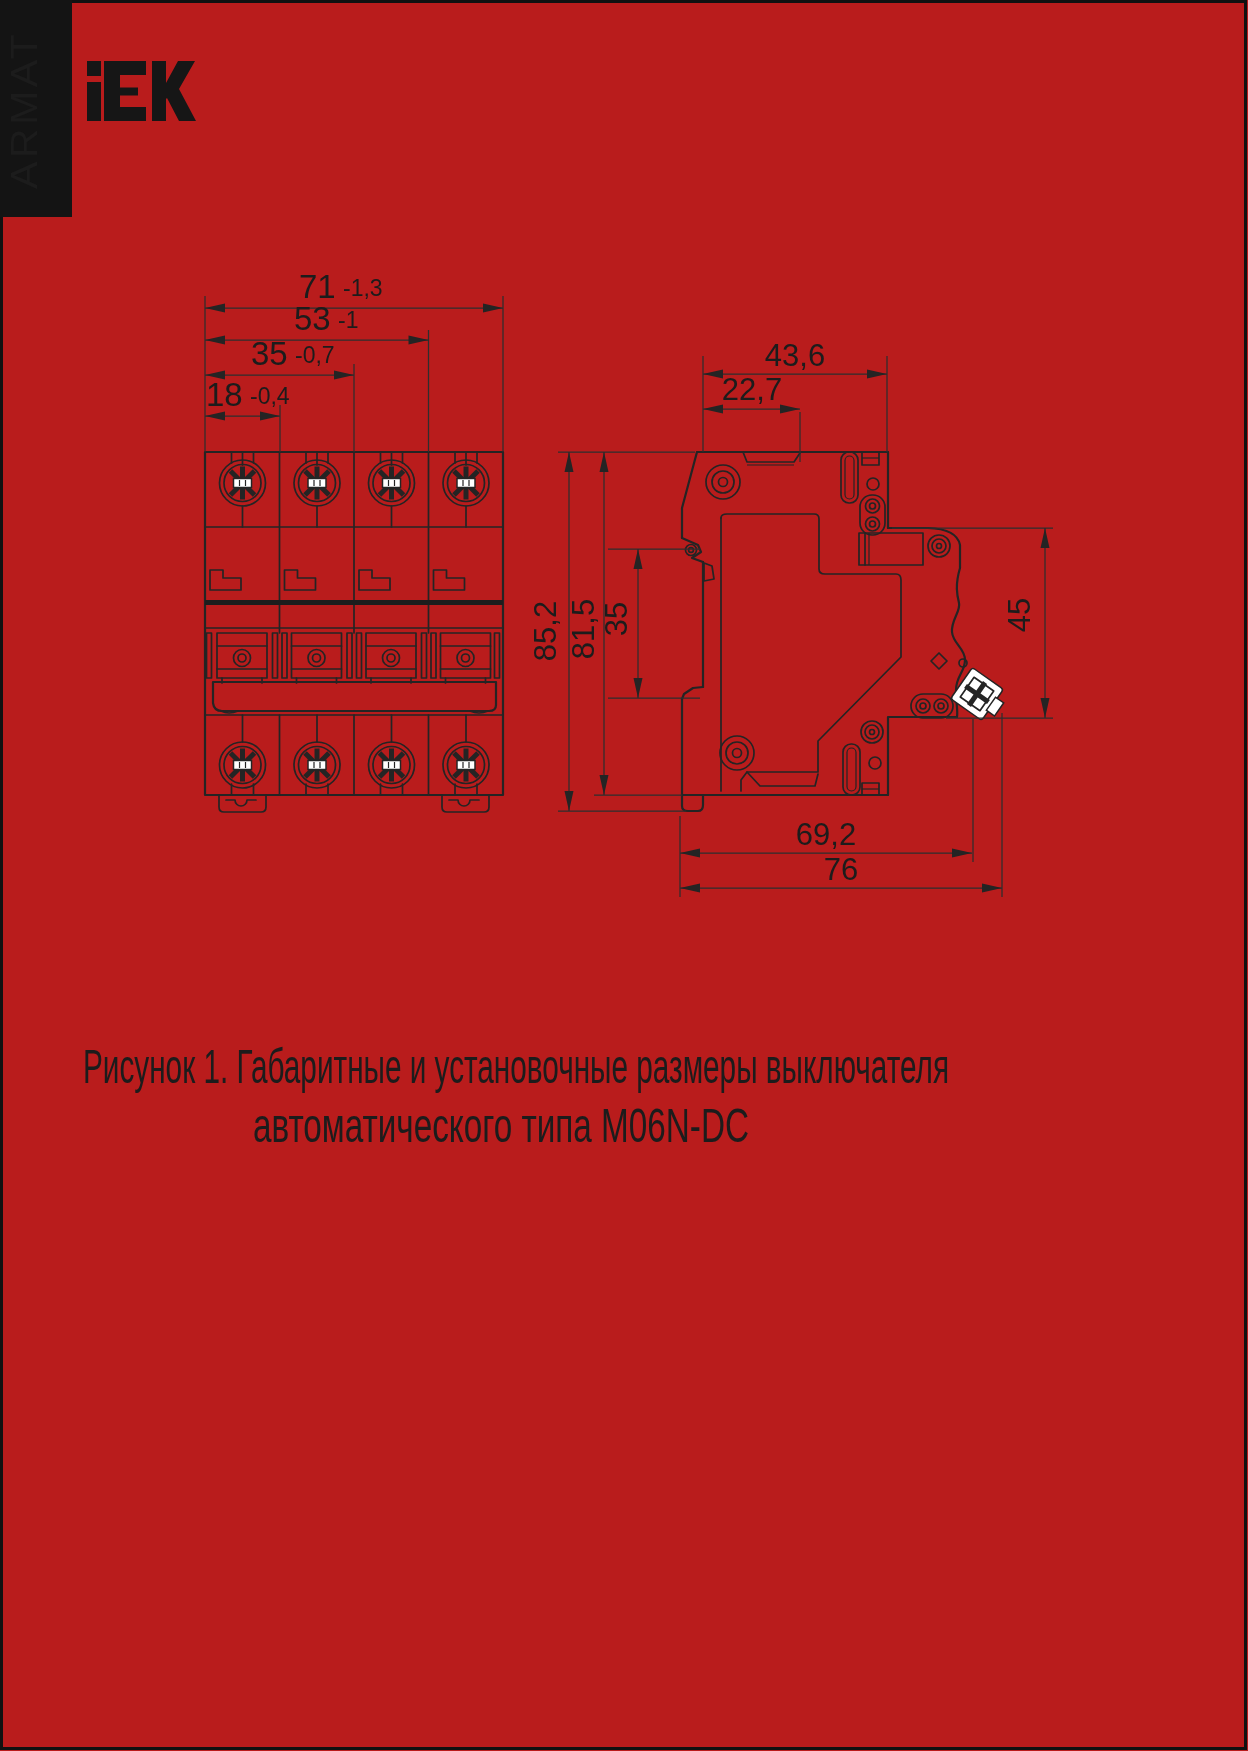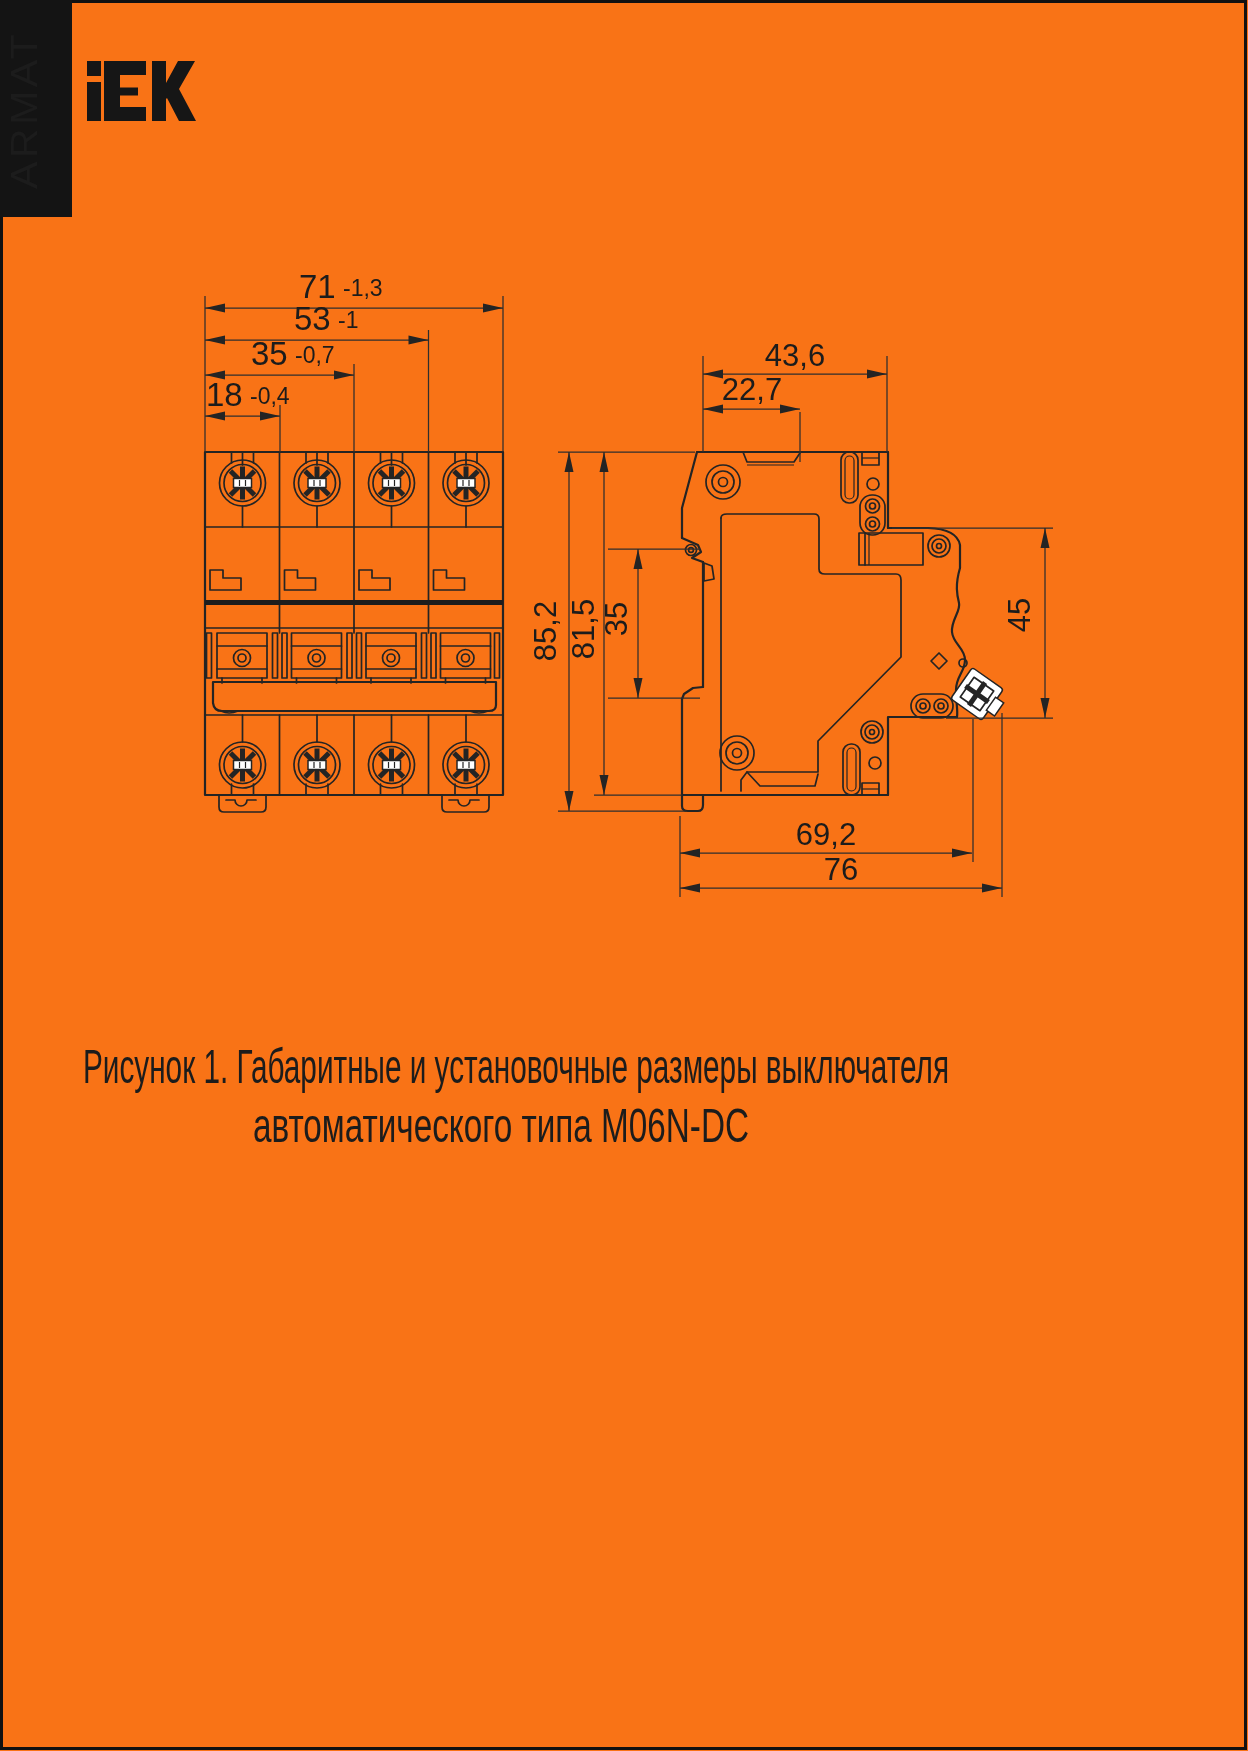--- a/index.html
+++ b/index.html
@@ -1,16 +1,16 @@
 <!DOCTYPE html>
 <html><head>
 <meta charset="utf-8">
 <style>
   html,body{margin:0;padding:0;background:#e8e8e8;}
-  #page{position:relative;width:1248px;height:1751px;background:#f97316;
+  #page{position:relative;width:1248px;height:1751px;background:#b91c1c;
         font-family:"Liberation Sans",sans-serif;overflow:hidden;}
   svg text{font-family:"Liberation Sans",sans-serif;fill:#1c1c1c;}
   .o{fill:none;stroke:#242424;stroke-width:2.2;stroke-linejoin:round;stroke-linecap:round;}
   .i{fill:none;stroke:#242424;stroke-width:1.7;stroke-linejoin:round;stroke-linecap:round;}
   .t{fill:none;stroke:#242424;stroke-width:1.2;}
   .d{fill:none;stroke:#2e2e2e;stroke-width:1.25;}
   .a{fill:#242424;stroke:none;}
   .wfill{fill:#ffffff;stroke:#242424;stroke-width:1.5;}
   .thick{fill:none;stroke:#1d1d1d;stroke-width:5;}
   .x{stroke:#242424;stroke-width:5;stroke-linecap:butt;fill:none;}

